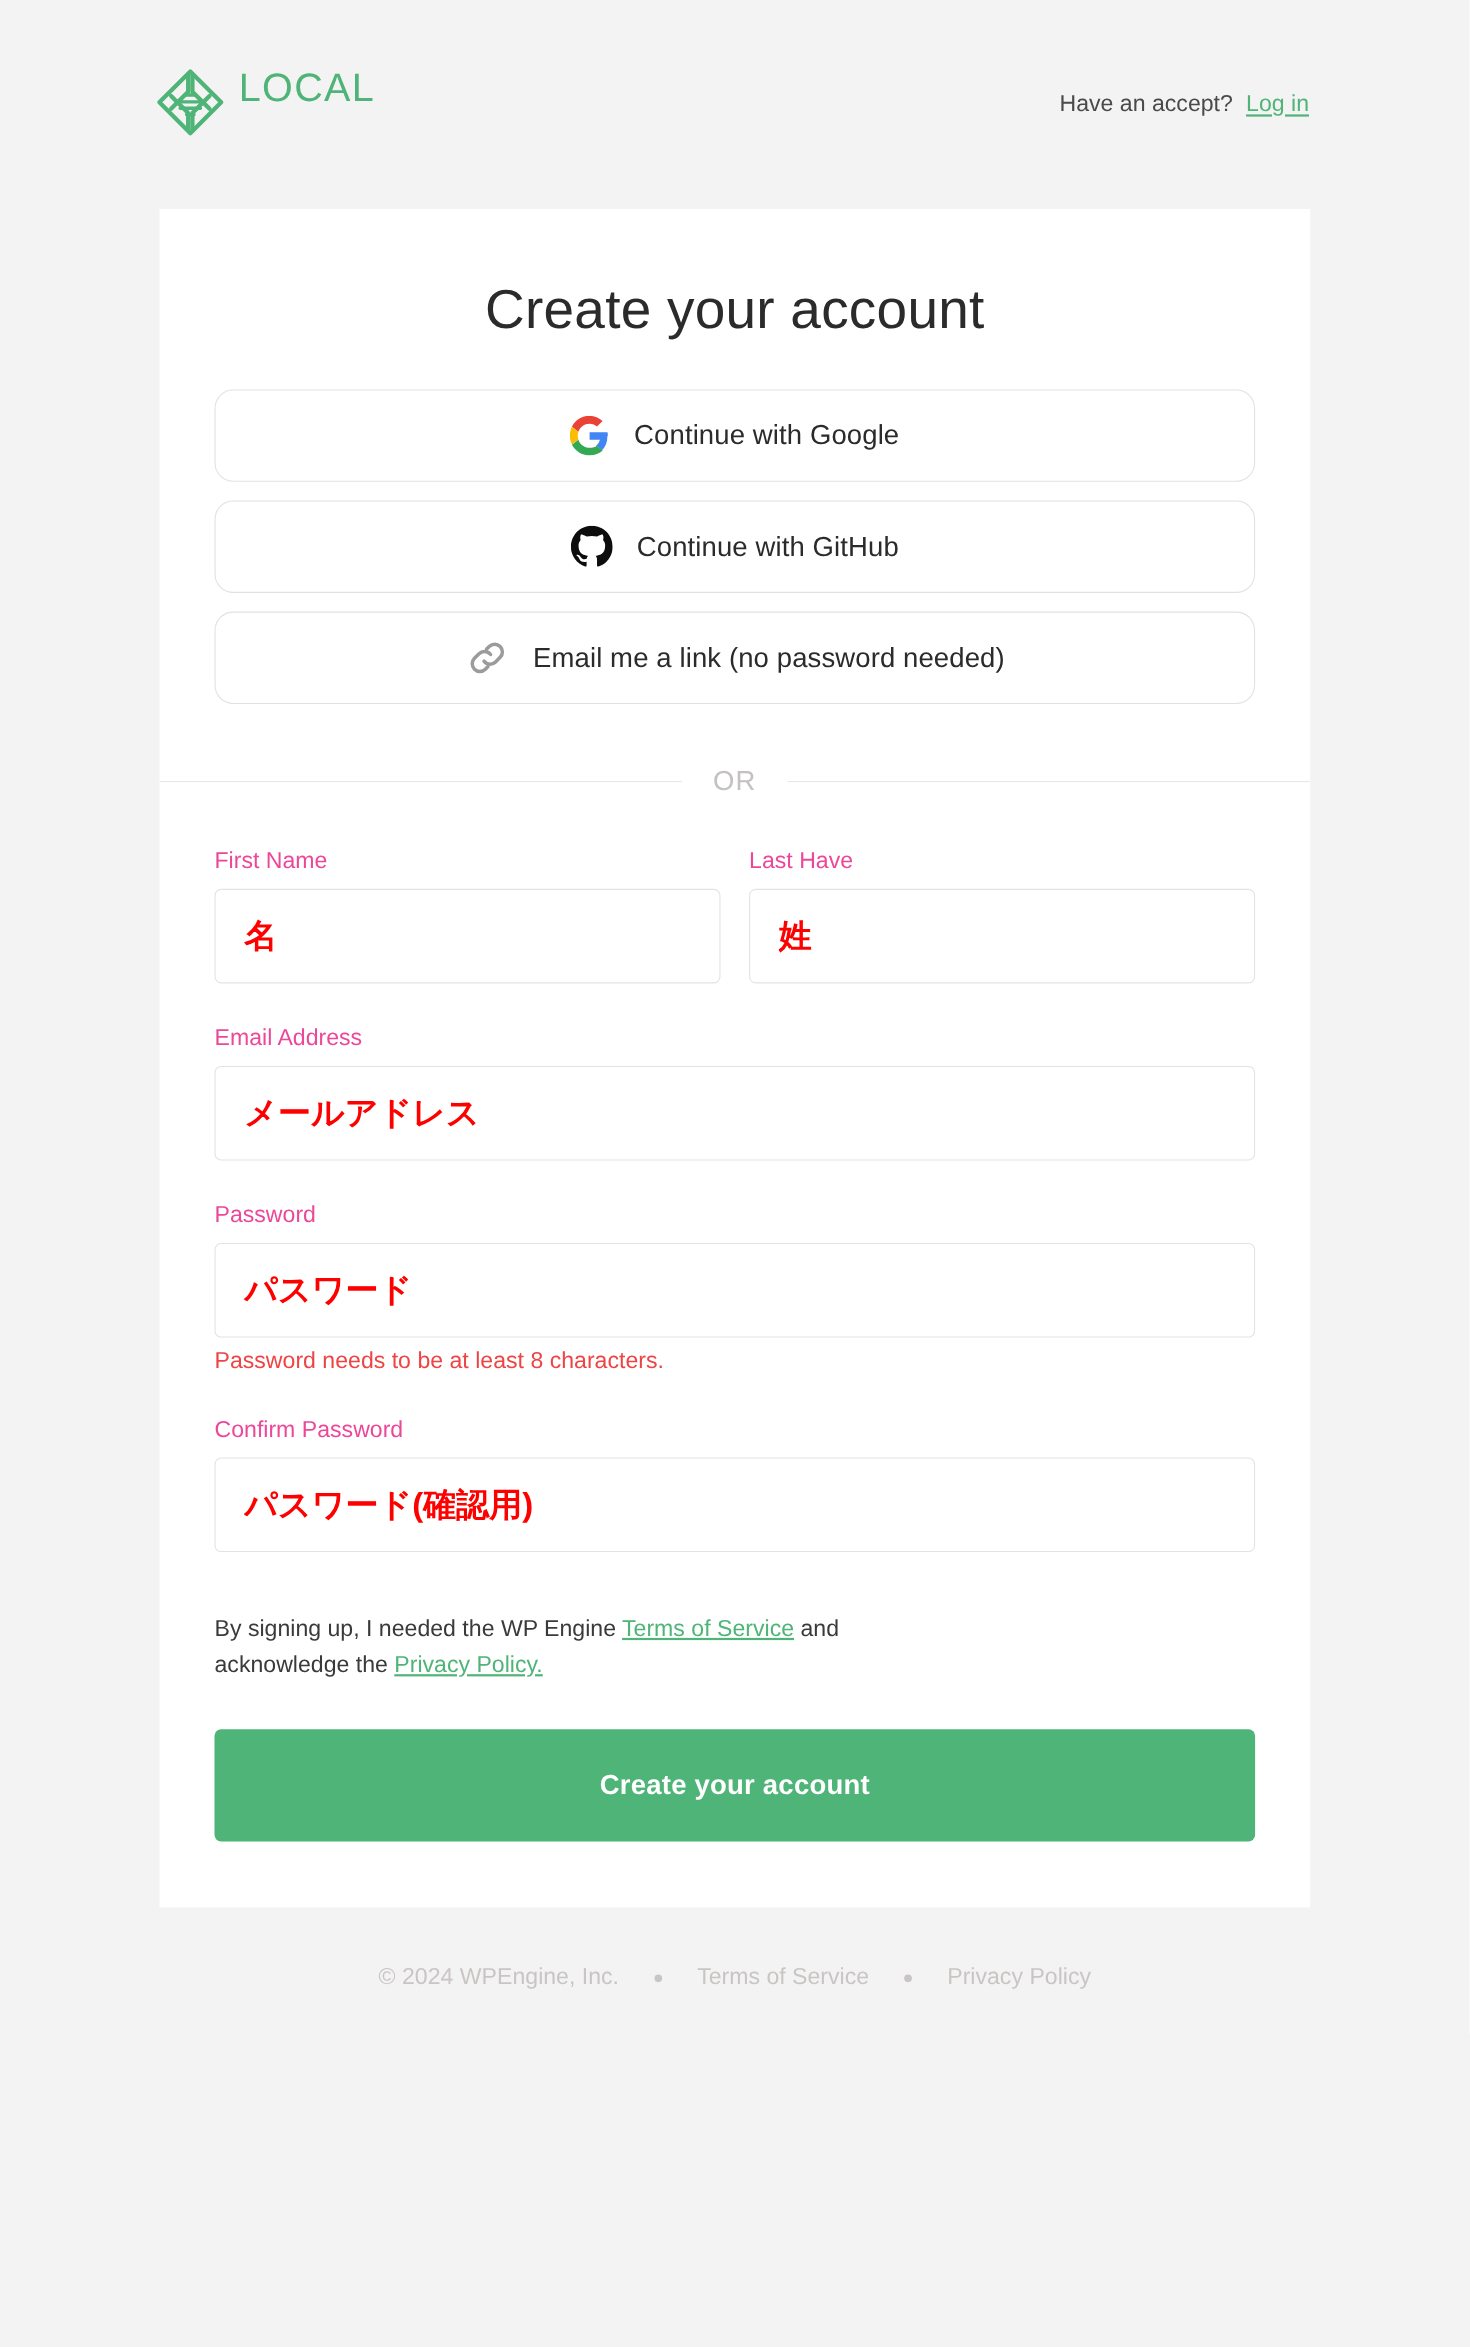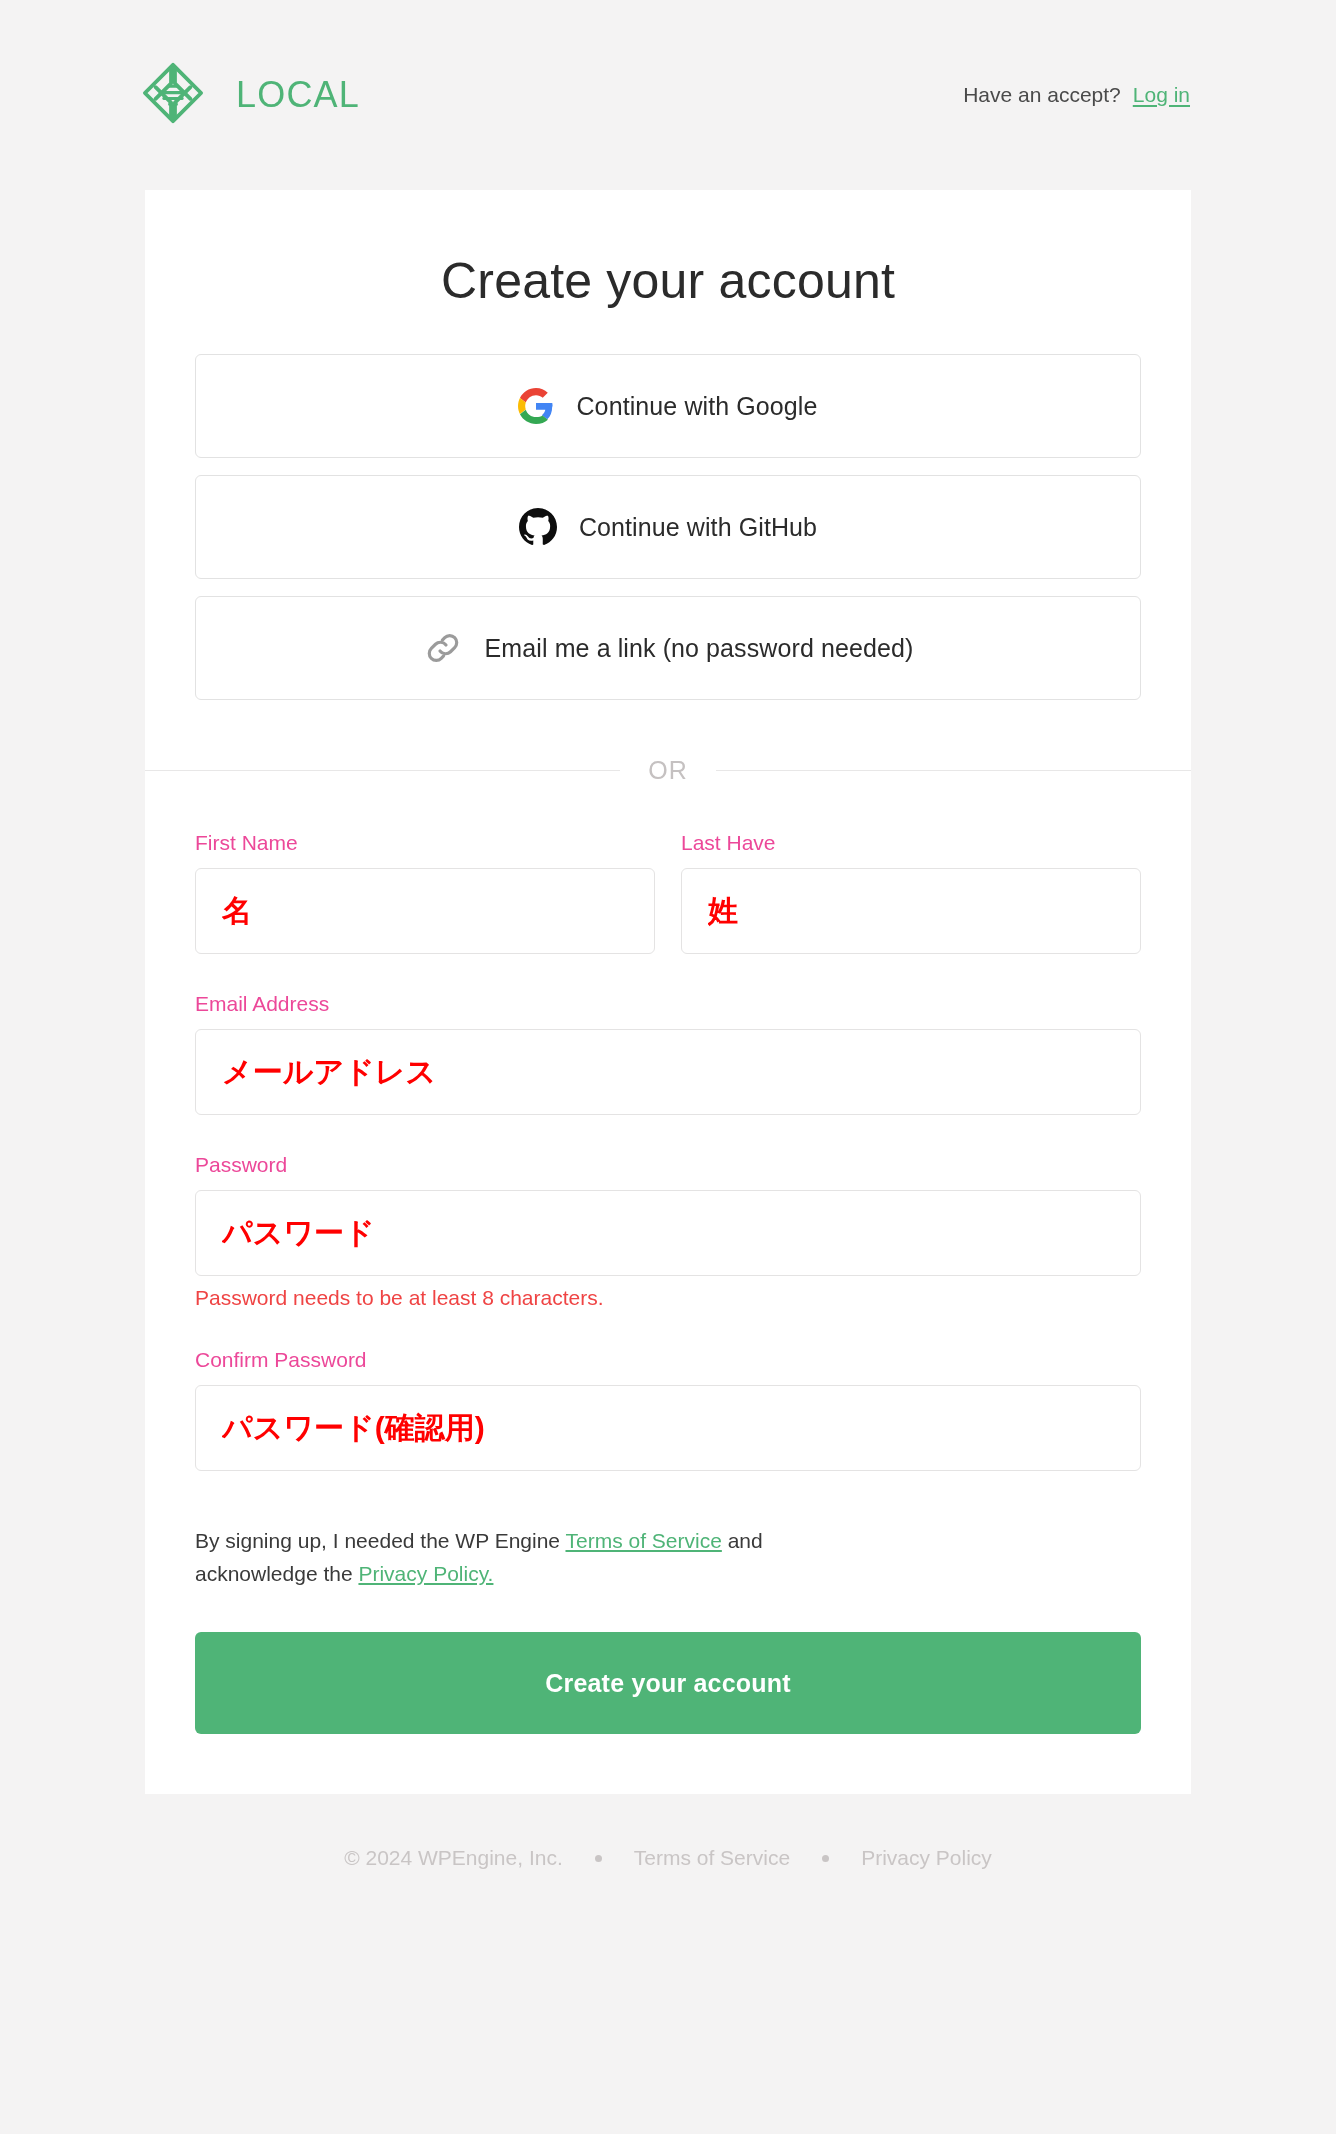--- a/index.html
+++ b/index.html
@@ -20,22 +20,21 @@
   .page-header {
     width: 1336px;
     height: 190px;
     display: flex;
     align-items: center;
     justify-content: space-between;
     padding: 0 146px 0 142px;
   }
   .brand {
     display: flex;
-    align-items: center;
-    gap: 32px;
+    gap: 13px;
   }
   .brand-mark { display: block; }
   .brand-word {
     font-size: 36px;
     letter-spacing: 1.2px;
     color: #4fb477;
     font-weight: 400;
     line-height: 1;
   }
   .account-line {
@@ -70,23 +69,23 @@
   }
 
   
   .oauth-list {
     display: flex;
     flex-direction: column;
     gap: 17px;
     padding: 0 50px;
   }
   .oauth-btn {
-    height: 104px;
+    height: 84px;
     border: 1px solid #e2e2e2;
-    border-radius: 6px;
+    border-radius: 17px;
     background: #fff;
     display: flex;
     align-items: center;
     justify-content: center;
     gap: 22px;
     cursor: pointer;
     font-size: 0;
   }
   .oauth-label {
     font-size: 25px;

